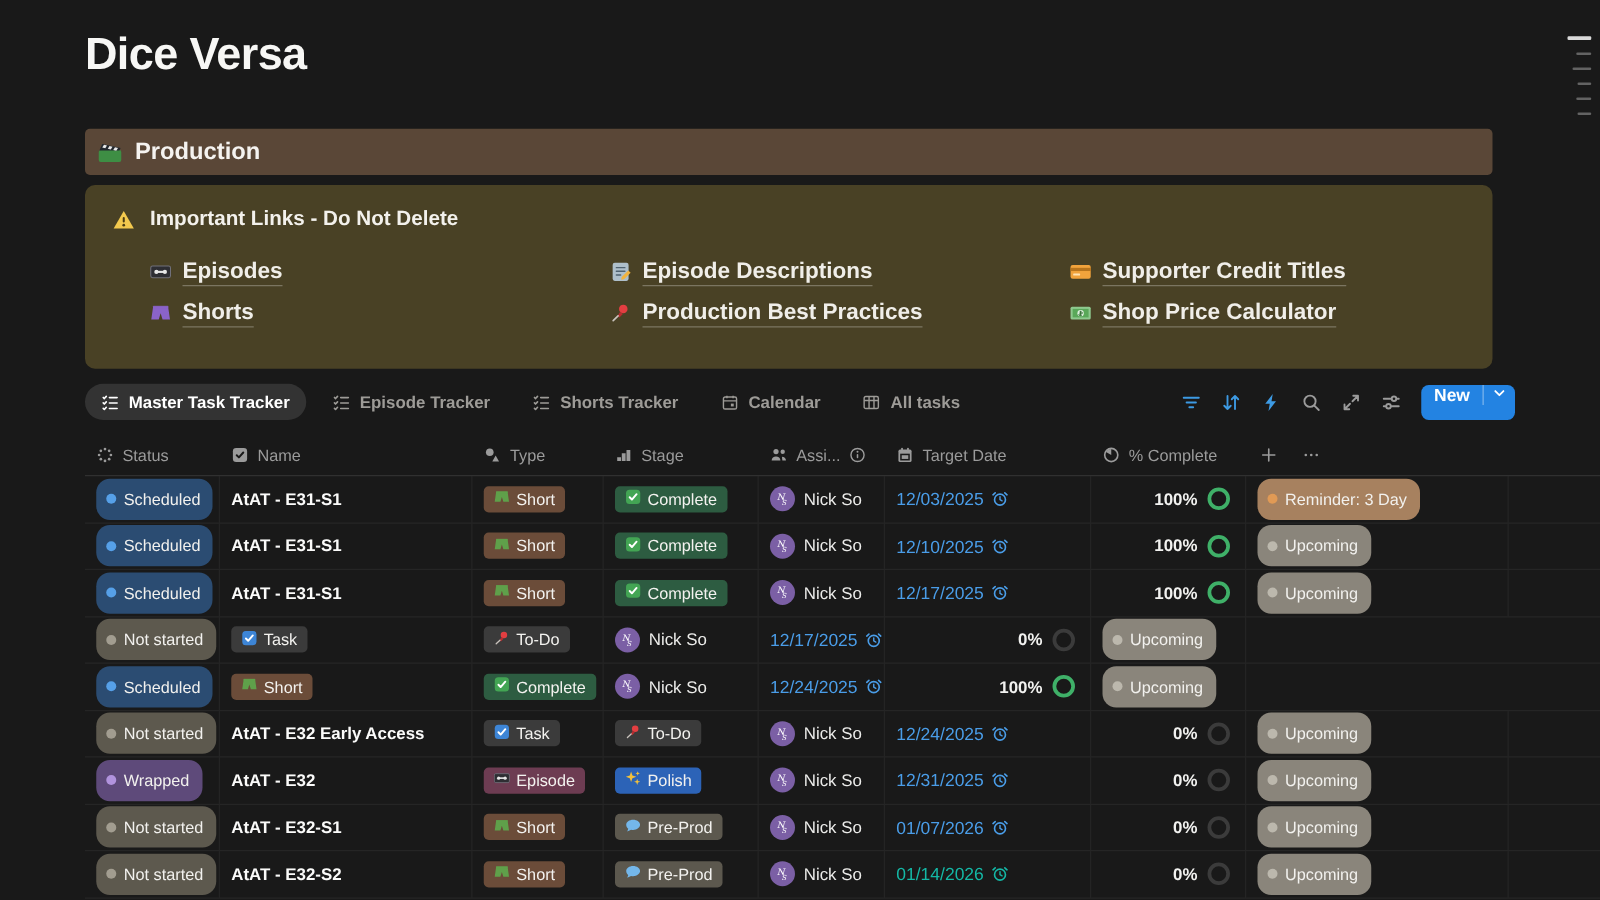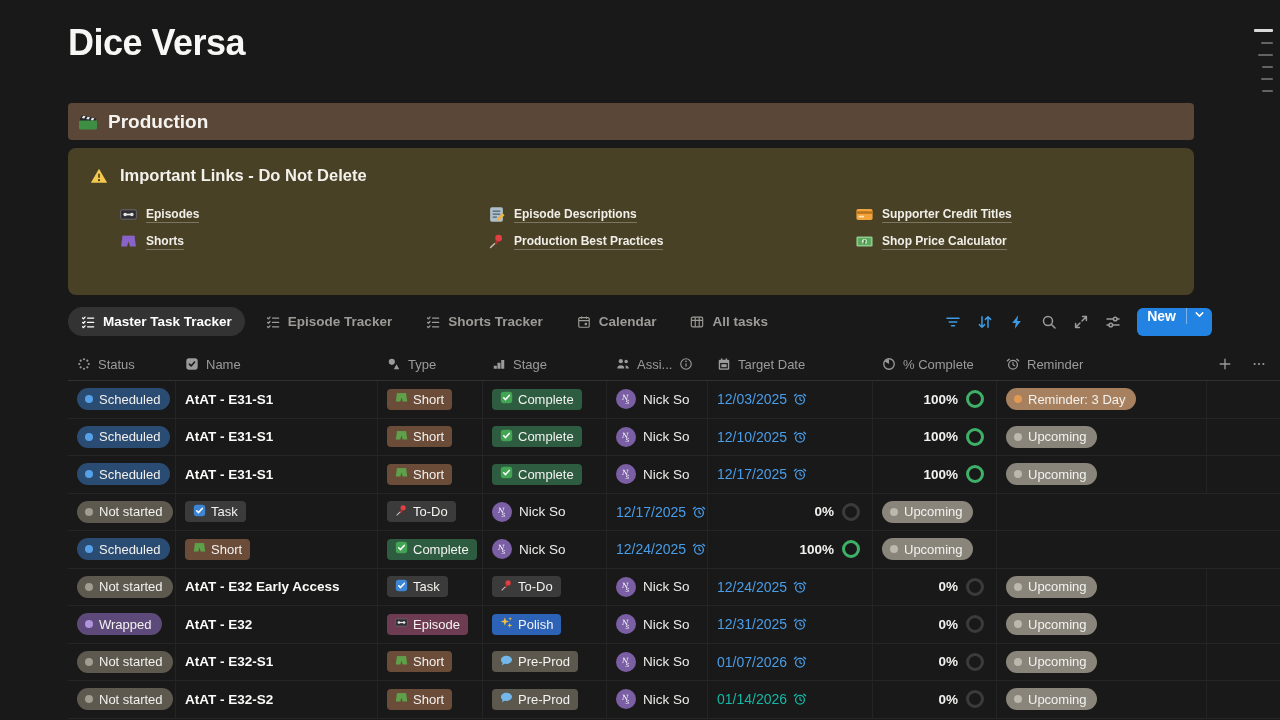--- a/index.html
+++ b/index.html
@@ -22,21 +22,21 @@
 
   
   .section-header { margin-top:37px; width:1126px; height:37px; background:#5a4737; border-radius:4px; display:flex; align-items:center; gap:10px; padding-left:10px; cursor:pointer; }
   .section-header .label { font-size:19px; font-weight:700; color:#f5f3f0; }
 
   
   .callout { margin-top:8px; width:1126px; height:147px; background:#494125; border-radius:8px; padding:18px 0 0 22px; }
   .callout-title { display:flex; align-items:center; gap:12px; font-size:16.5px; font-weight:700; color:#f3f1ec; }
   .links-grid { margin-top:21px; margin-left:30px; display:grid; grid-template-columns:368px 368px auto; row-gap:10px; }
   .link-item { display:inline-flex; align-items:center; gap:9px; cursor:pointer; justify-self:start; }
-  .link-label { font-size:12px; font-weight:700; color:#f0eee9; border-bottom:1px solid rgba(255,255,255,0.28); padding-bottom:1px; }
+  .link-label { font-size:18px; font-weight:700; color:#f0eee9; border-bottom:1px solid rgba(255,255,255,0.28); padding-bottom:1px; }
 
   
   .view-bar { margin-top:12px; width:1144px; display:flex; align-items:center; justify-content:space-between; }
   .tabs { display:flex; align-items:center; gap:8px; }
   .tab { display:flex; align-items:center; gap:8px; font-size:13.5px; font-weight:600; color:#9d9b97; padding:7px 13px; border-radius:18px; cursor:pointer; white-space:nowrap; }
   .tab.active { background:#333333; color:#ffffff; font-weight:700; }
   .toolbar { display:flex; align-items:center; gap:6px; }
   .tool-btn { width:26px; height:26px; display:flex; align-items:center; justify-content:center; border-radius:4px; cursor:pointer; color:#9b9b9b; }
   .new-button { display:flex; align-items:flex-start; height:28px; border-radius:6px; overflow:hidden; cursor:pointer; margin-left:5px; color:#fff; }
   .new-label { padding:0 10px; font-size:14px; font-weight:700; }
@@ -46,21 +46,21 @@
   
   .table { margin-top:12px; width:1212px; }
   .thead, .trow { display:grid; grid-template-columns:108px 202px 105px 124px 101px 165px 124px 210px 1fr; }
   .thead { height:33px; align-items:center; border-bottom:1px solid rgba(255,255,255,0.1); }
   .th { display:flex; align-items:center; gap:7px; padding-left:9px; font-size:13px; color:#9b9b9b; cursor:pointer; height:100%; }
   .th-extra { display:flex; align-items:center; gap:16px; padding-left:9px; color:#9b9b9b; }
   .trow { height:37.5px; align-items:center; border-bottom:1px solid rgba(255,255,255,0.055); }
   .td { height:100%; display:flex; align-items:center; padding-left:9px; border-right:1px solid rgba(255,255,255,0.05); overflow:hidden; cursor:pointer; }
   .td.filler { border-right:none; cursor:default; }
 
-  .status-pill, .reminder-pill { display:inline-flex; align-items:center; gap:6px; height:22px; padding:0 10px 0 8px; border-radius:11px; font-size:13px; font-weight:500; color:#f2f1ee; white-space:nowrap; }
+  .status-pill, .reminder-pill { display:inline-flex; align-items:center; gap:6px; height:33px; padding:0 10px 0 8px; border-radius:11px; font-size:13px; font-weight:500; color:#f2f1ee; white-space:nowrap; }
   .dot { width:8px; height:8px; border-radius:50%; flex:none; }
   .name-text { font-size:13.5px; font-weight:700; color:#fbfbfa; white-space:nowrap; }
   .tag-pill { display:inline-flex; align-items:center; gap:5px; height:21px; padding:0 8px; border-radius:4px; font-size:13px; font-weight:500; color:#f3f2ef; white-space:nowrap; }
   .avatar { width:20px; height:20px; border-radius:50%; background:#7b5fa5; flex:none; display:flex; align-items:center; justify-content:center; }
   .assignee-name { margin-left:7px; font-size:13.5px; color:#ececea; white-space:nowrap; }
   .date { display:flex; align-items:center; gap:6px; font-size:14px; }
   .td.percent { justify-content:flex-end; padding-right:12px; gap:8px; font-size:13.5px; font-weight:600; color:#f2f2f0; }
   .ring { width:18px; height:18px; border-radius:50%; border:3px solid #3b3b3b; flex:none; }
 
   .ic20 { width:20px; height:20px; } .ic18 { width:18px; height:18px; } .ic17 { width:17px; height:17px; }
@@ -410,26 +410,20 @@
           <svg class="ic14">
             <use href="#i-calfill"></use>
           </svg>
           <span>Target Date</span>
         </div>
       <div class="th">
           <svg class="ic14">
             <use href="#i-clockpie"></use>
           </svg>
           <span>% Complete</span>
-        </div>
-      <div class="th">
-          <svg class="ic14">
-            <use href="#i-alarm"></use>
-          </svg>
-          <span>Reminder</span>
         </div>
       <div class="th-extra">
         <span class="tool-btn" style="width:18px;height:18px">
             <svg class="ic14">
               <use href="#i-plus"></use>
             </svg>
           </span>
         <span class="tool-btn" style="width:18px;height:18px">
             <svg class="ic14">
               <use href="#i-dots"></use>

